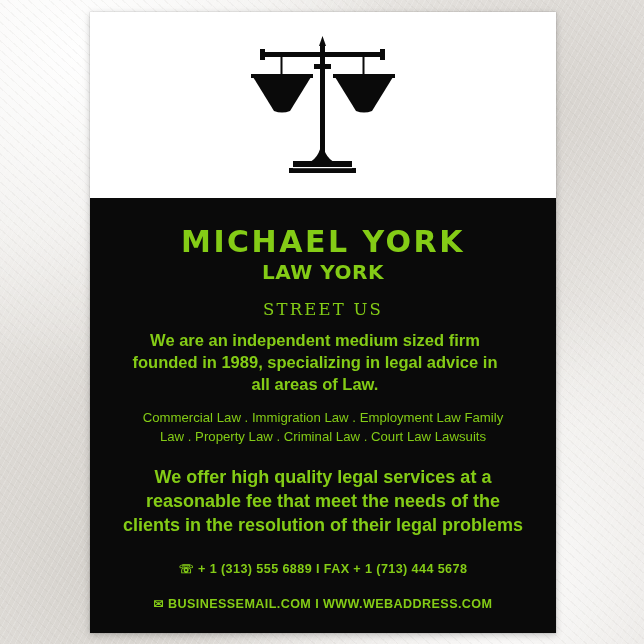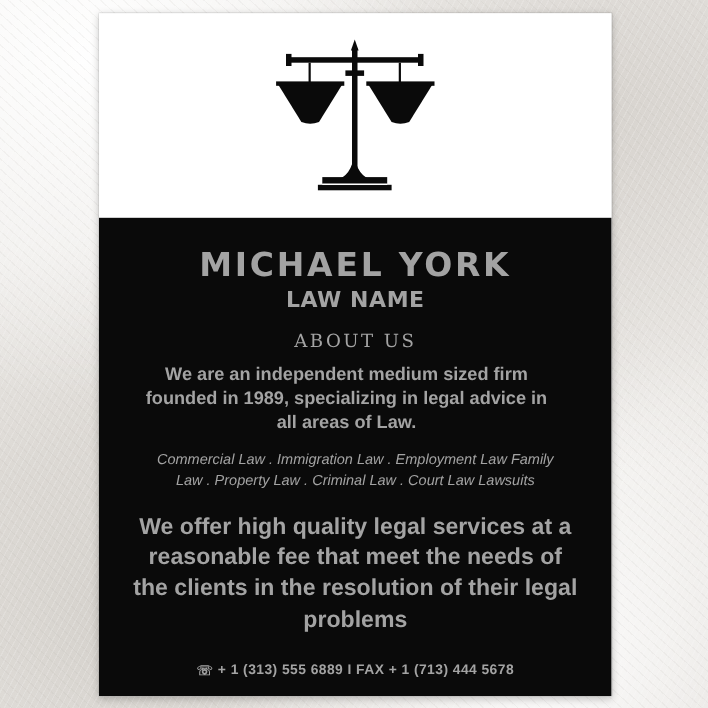--- a/index.html
+++ b/index.html
@@ -60,21 +60,21 @@
   #logo-band svg { display: block; }
 
   
   #body-band {
     position: absolute;
     top: 186px;
     left: 0;
     right: 0;
     bottom: 0;
     background: #0a0a0a;
-    color: #a3a3a3;
+    color: #84cc16;
     padding: 22px 26px 0 26px;
     box-sizing: border-box;
     text-align: center;
   }
 
   .firm-name {
     font-family: "DejaVu Sans", sans-serif;
     font-weight: bold;
     font-size: 30px;
     letter-spacing: 2.5px;
@@ -103,25 +103,24 @@
     line-height: 1.35;
     margin: 0 16px 14px 0;
     padding: 0 6px;
   }
 
   .practice {
     font-size: 13.2px;
     line-height: 1.42;
     margin: 0 0 18px 0;
     padding: 0 14px;
-    font-style: italic;
   }
 
   .objective-text {
-    font-size: 21px;
+    font-size: 18px;
     font-weight: bold;
     line-height: 1.35;
     margin: 4px 0 22px 0;
     padding: 0 4px;
   }
 
   .contact-line {
     font-size: 12.6px;
     letter-spacing: 0.4px;
     line-height: 1.5;
@@ -176,30 +175,33 @@
 
           <rect x="45" y="137" width="59" height="1.2" fill="#ffffff"></rect>
         </g>
       </svg>
     </span>
   </div>
 
   <div id="body-band">
 
     <div class="firm-name">MICHAEL YORK</div>
-    <div class="firm-sub">LAW NAME</div>
-
-    <div class="section-heading">ABOUT US</div>
+    <div class="firm-sub">LAW YORK</div>
+
+    <div class="section-heading">STREET US</div>
     <div class="lead">We are an independent medium sized firm founded in 1989, specializing in legal advice in all areas of Law.</div>
     <div class="practice">Commercial Law . Immigration Law . Employment Law Family Law . Property Law . Criminal Law . Court Law Lawsuits</div>
 
     <div class="objective-text">We offer high quality legal services at a reasonable fee that meet the needs of the clients in the resolution of their legal problems</div>
 
     <div class="contact-block">
       <div class="contact-line bold">
         <span class="contact-icon">☏</span><span>+ 1 (313) 555 6889 I FAX + 1 (713) 444 5678</span>
       </div>
+      <div class="contact-line bold">
+        <span class="contact-icon">✉</span><span>BUSINESSEMAIL.COM I WWW.WEBADDRESS.COM</span>
+      </div>
       <div class="contact-line bold">1526 NAME OF STREET</div>
 
     </div>
 
   </div>
 </div>
 
 </body></html>

